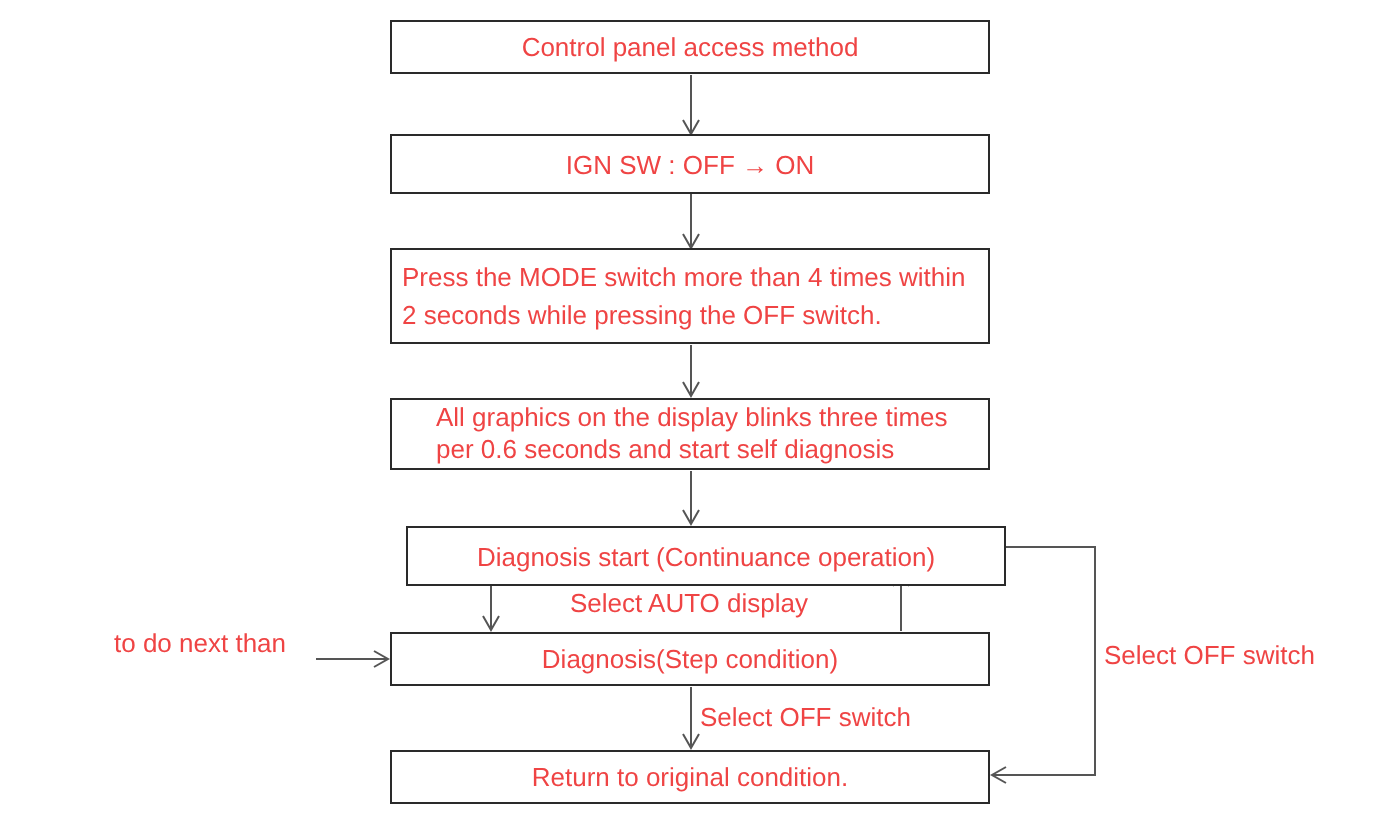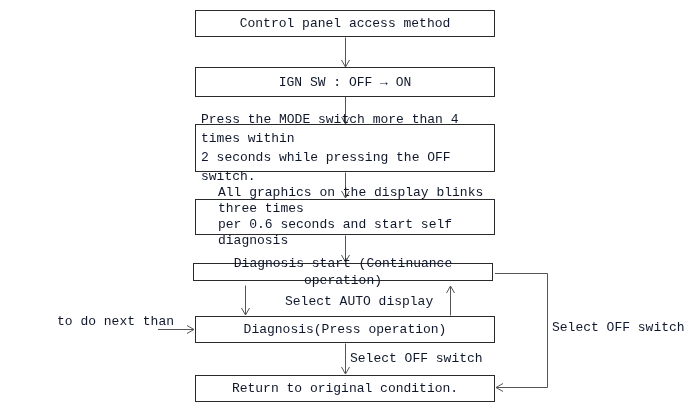--- a/index.html
+++ b/index.html
@@ -5,22 +5,22 @@
   html, body {
     margin: 0;
     padding: 0;
     background: #ffffff;
   }
   .stage {
     position: relative;
     width: 699px;
     height: 413px;
     background: #ffffff;
-    font-family: Liberation Mono, monospace;
-    color: #0f172a;
+    font-family: Liberation Sans, sans-serif;
+    color: #ef4444;
     overflow: hidden;
   }
   .connectors {
     position: absolute;
     left: 0;
     top: 0;
     width: 699px;
     height: 413px;
   }
   .node {
@@ -85,26 +85,26 @@
   <div class="node align-left" style="left:195px; top:124px; width:300px; height:48px; padding-left:5px;">
     <span>Press the MODE switch more than 4 times within</span>
     <span>2 seconds while pressing the OFF switch.</span>
   </div>
 
   <div class="node align-left" style="left:195px; top:199px; width:300px; height:36px; padding-left:22px; line-height:16px;">
     <span>All graphics on the display blinks three times</span>
     <span>per 0.6 seconds and start self diagnosis</span>
   </div>
 
-  <div class="node" style="left:193px; top:263px; width:300px; height:18px;">
+  <div class="node" style="left:203px; top:263px; width:300px; height:30px;">
     <span>Diagnosis start (Continuance operation)</span>
   </div>
 
   <div class="node" style="left:195px; top:316px; width:300px; height:27px;">
-    <span>Diagnosis(Press operation)</span>
+    <span>Diagnosis(Step condition)</span>
   </div>
 
   <div class="node" style="left:195px; top:375px; width:300px; height:27px;">
     <span>Return to original condition.</span>
   </div>
 
   <div class="edge-label" style="left:285px; top:294px;">
     <span>Select AUTO display</span>
   </div>
 

